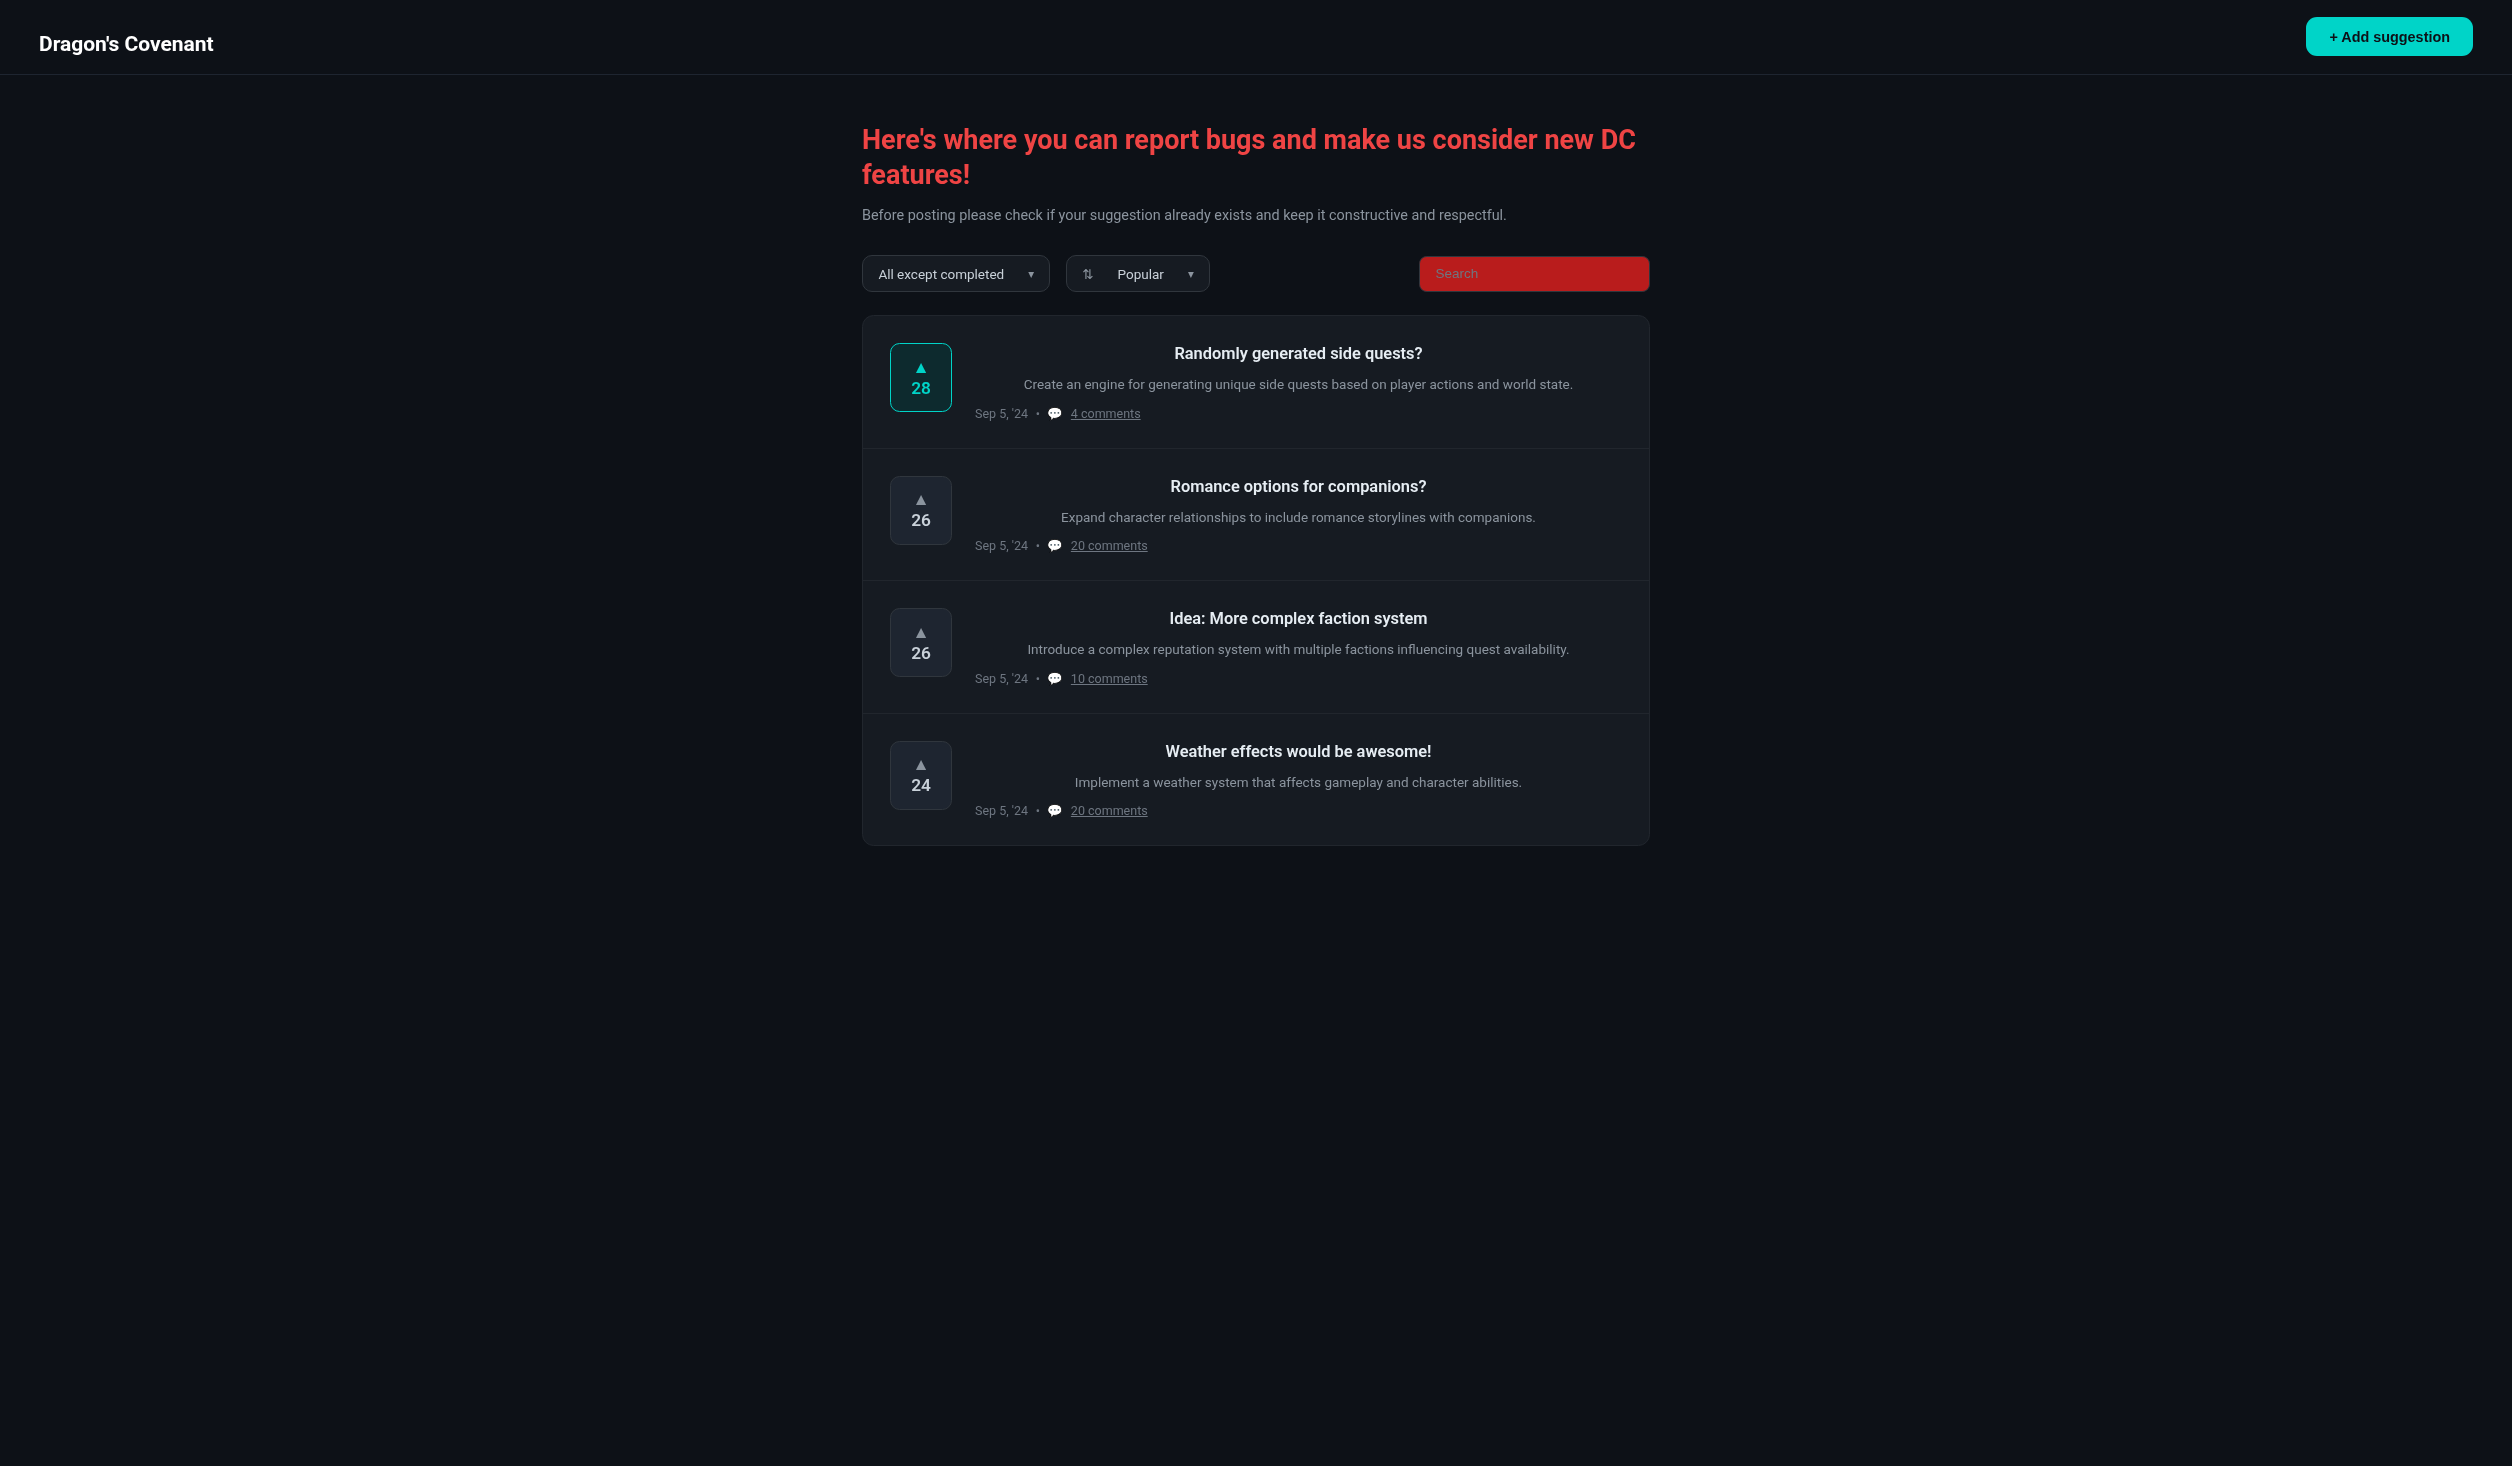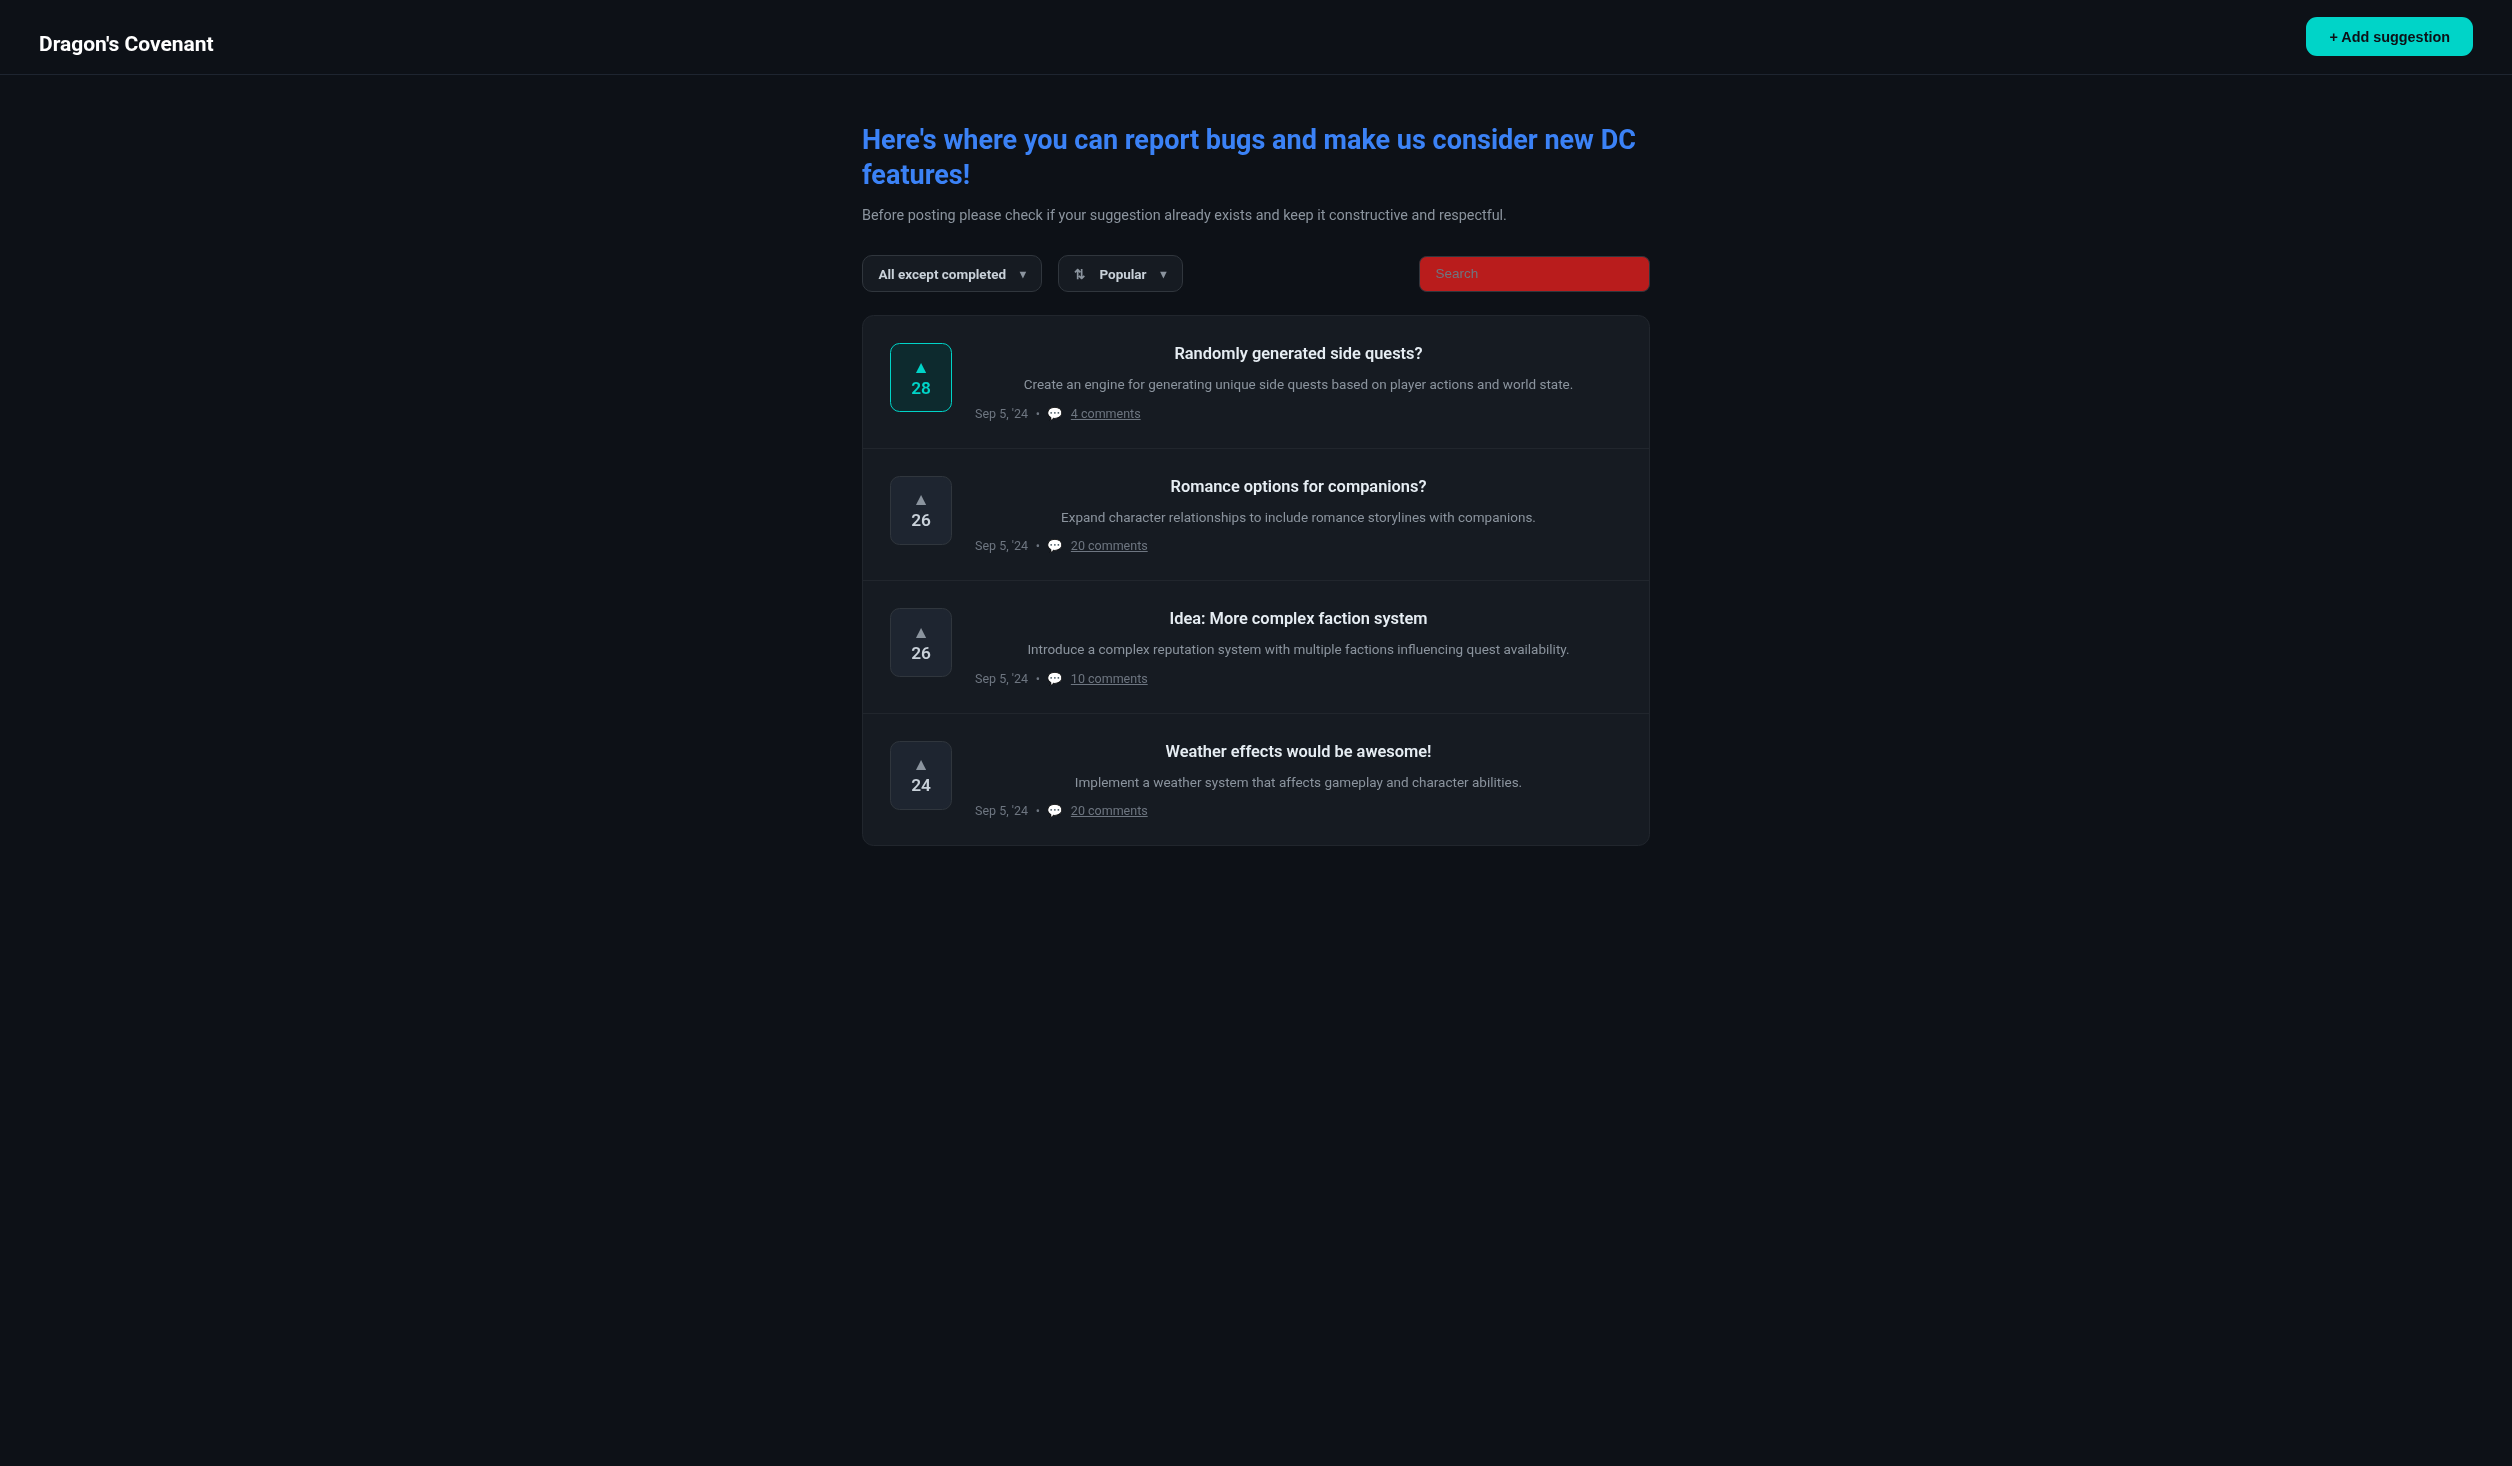--- a/index.html
+++ b/index.html
@@ -48,21 +48,21 @@
     
     .hero {
       padding: 48px 39px 29px 39px;
       max-width: 866px;
       margin: 0 auto;
     }
 
     .hero-title {
       font-size: 27px;
       font-weight: 700;
-      color: #3b82f6;
+      color: #ef4444;
       margin-bottom: 11.6px;
       line-height: 1.3;
     }
 
     .hero-subtitle {
       font-size: 14.4px;
       color: #8b949e;
       line-height: 1.5;
     }
 
@@ -77,30 +77,29 @@
     .filters-row {
       display: flex;
       align-items: center;
       gap: 15.4px;
       margin-bottom: 23px;
     }
 
     .filter-dropdown {
       display: flex;
       align-items: center;
-      gap: 14px;
+      gap: 24px;
       background-color: #161b22;
       border: 1px solid #30363d;
       border-radius: 10px;
       padding: 9.6px 15.4px;
       font-size: 13.5px;
       color: #c9d1d9;
       cursor: pointer;
       user-select: none;
-      font-weight: bold;
     }
 
     .sort-icon {
       font-size: 13.5px;
       color: #8b949e;
     }
 
     .chevron-icon {
       color: #8b949e;
       font-size: 11.6px;

